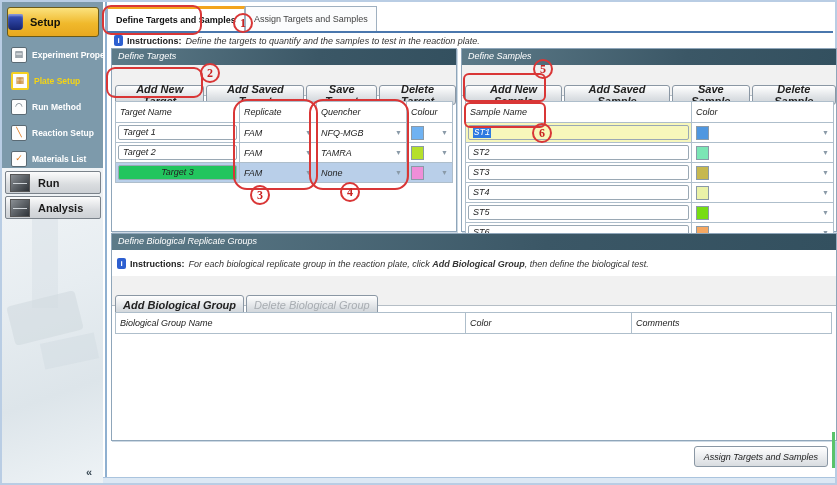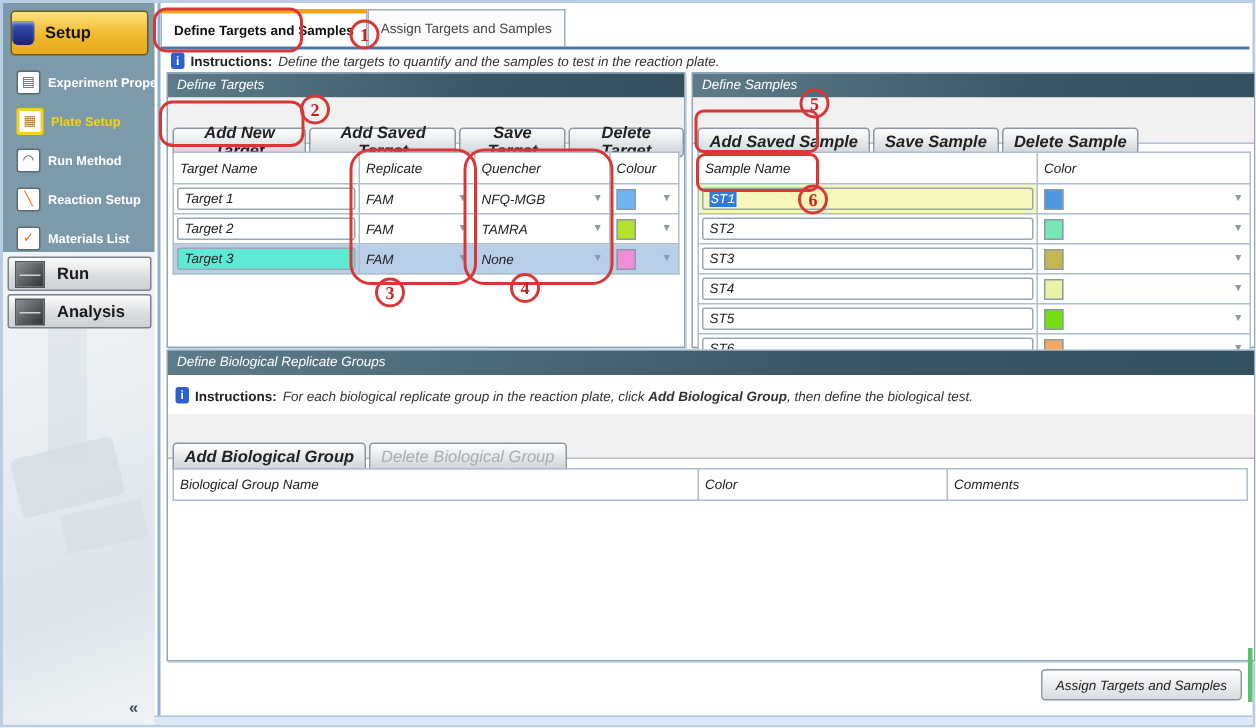--- a/index.html
+++ b/index.html
@@ -50,21 +50,21 @@
   .tbtn.disabled{color:#a8adb2;font-weight:normal;}
 
   table.grid{border-collapse:collapse;table-layout:fixed;font-size:9px;}
   table.grid th{font-style:italic;font-weight:normal;color:#222;text-align:left;border:1px solid #aebecb;padding:2px 4px;height:16px;background:#fff;margin-left:20px;}
   table.grid td{border:1px solid #aebecb;padding:1px 2px;height:17px;background:#fff;}
   .field{border:1px solid #9aa8b4;background:#fff;border-radius:2px;padding:1px 4px;font-style:italic;color:#222;min-height:11px;}
   .ddcell{display:flex;align-items:center;justify-content:space-between;font-style:italic;color:#222;padding:0 2px;}
   .arrow{font-size:7px;color:#8a9aa8;}
   .swatch{width:11px;height:12px;border:1px solid #8a9aa8;display:inline-block;}
   tr.sel td{background:#b9cfe9;}
-  tr.sel .field{background:#5eead4;}
+  tr.sel .field{background:#22c55e;text-align:center;}
   tr.ylw td.namecell{background:#f7f7bb;}
   tr.ylw .field{background:#f7f7bb;}
   .text-selected{background:#2e7ae0;color:#fff;padding:0 1px;font-family:Liberation Mono, monospace;}
 
   .assign-btn{position:absolute;right:5px;top:444px;height:21px;border:1px solid #8a97a4;border-radius:3px;
     background:linear-gradient(#ffffff,#d8dce0);font-size:9px;font-style:italic;color:#222;display:flex;align-items:center;padding:0 9px;cursor:pointer;}
   .green-edge{position:absolute;right:0px;top:430px;width:3px;height:36px;background:#59c36a;}
   .bottom-strip{position:absolute;left:101px;right:0;bottom:0;height:5px;background:#dce8f4;border-top:1px solid #aac4de;}
 
   
@@ -229,20 +229,21 @@
                   </div>
                 </td>
               </tr>
             </tbody>
         </table>
       </div>
 
       <div class="panel" style="left:354px;top:46px;width:374px;height:182px;">
         <div class="panel-hd">Define Samples</div>
         <div class="toolbar">
+          <button class="tbtn">Add New Sample</button>
           <button class="tbtn">Add Saved Sample</button>
           <button class="tbtn">Save Sample</button>
           <button class="tbtn">Delete Sample</button>
         </div>
         <table class="grid" id="samples-table" style="position:absolute;left:3px;top:52px;width:368px;">
           <colgroup>
               <col style="width:226px">
               <col style="width:142px">
             </colgroup>
           <thead>

